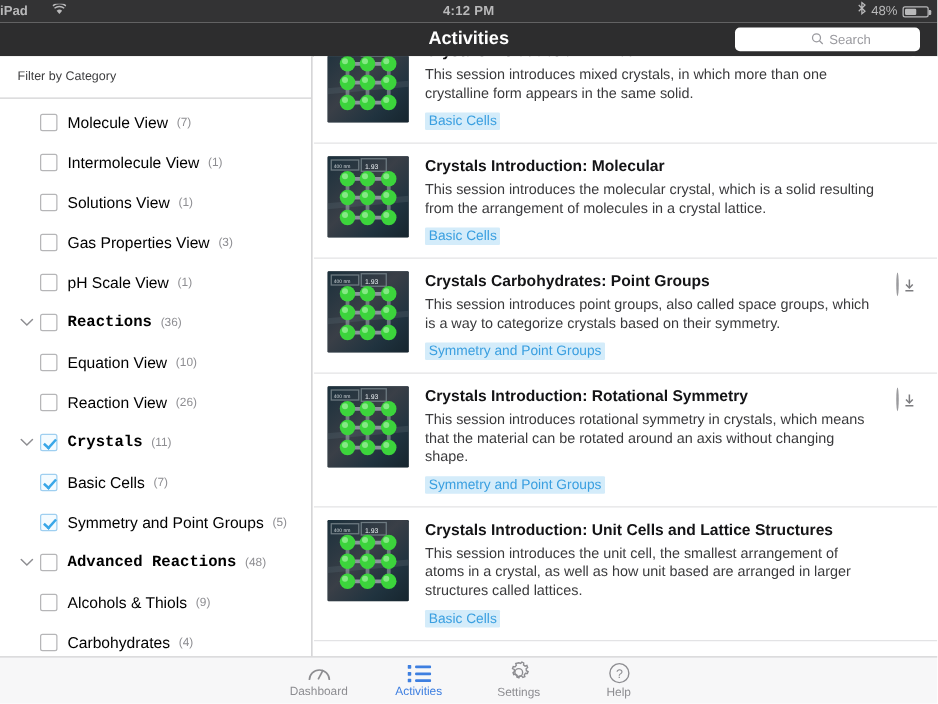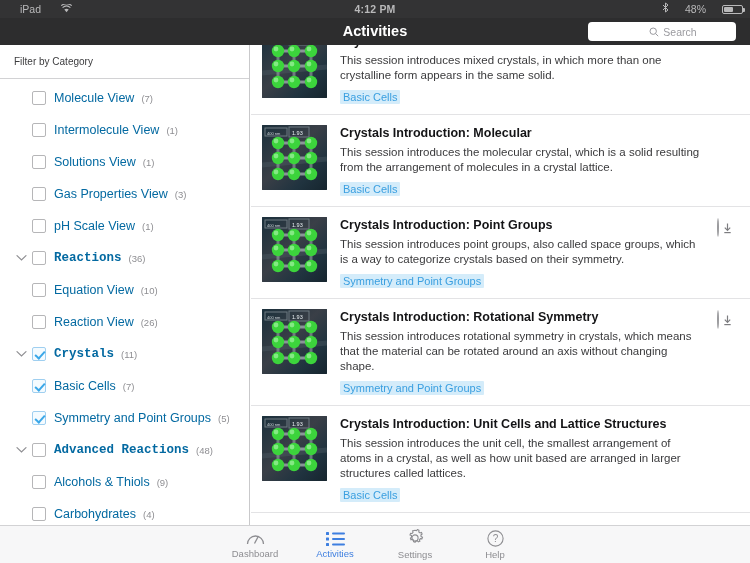--- a/index.html
+++ b/index.html
@@ -10,23 +10,23 @@
     overflow: hidden;
   }
   #app { position: relative; width: 750px; height: 563px; overflow: hidden; }
 
   
   .statusbar {
     position: absolute; top: 0; left: 0; width: 750px; height: 18px;
     background: #333334; color: #b9b9ba;
     font-size: 10.5px; line-height: 18px;
   }
-  .sb-left { position: absolute; left: 20px; top: 0; display: flex; align-items: center; gap: 20px; }
+  .sb-left { position: absolute; left: 0; top: 0; display: flex; align-items: center; gap: 20px; font-weight: bold; }
   .sb-center { position: absolute; left: 0; top: 0; width: 750px; text-align: center; font-weight: bold; letter-spacing: .2px; }
-  .sb-right { position: absolute; right: 7px; top: 0; display: flex; align-items: center; gap: 16px; }
+  .sb-right { position: absolute; right: 7px; top: 0; display: flex; align-items: center; gap: 4px; }
   .batt-shell {
     width: 21px; height: 9px; border: 1px solid #b9b9ba; border-radius: 2px;
     position: relative; display: inline-block;
   }
   .batt-shell::after {
     content: ""; position: absolute; right: -3px; top: 2.5px;
     width: 2px; height: 4px; background: #b9b9ba; border-radius: 0 1px 1px 0;
   }
   .batt-fill { position: absolute; left: 1px; top: 1px; bottom: 1px; width: 46%; background: #b9b9ba; border-radius: 1px; }
 
@@ -71,21 +71,21 @@
   .cb {
     width: 14px; height: 14px; border: 1px solid #b6b6b8; border-radius: 2px;
     background: #fff; flex: 0 0 14px; position: relative; margin-right: 8px;
   }
   .cb.checked { border-color: #9fcff0; background: #f4fbff; }
   .cb.checked::after {
     content: ""; position: absolute; left: 4px; top: 1px;
     width: 4px; height: 8px; border: solid #3aa7e8;
     border-width: 0 2px 2px 0; transform: rotate(42deg);
   }
-  .cat-label { font-size: 12.5px; color: #0369a1; }
+  .cat-label { font-size: 12.5px; color: #000000; }
   .cat-label.bold { font-weight: bold; font-family: Liberation Mono, monospace; }
   .cat-count { font-size: 9.5px; color: #8e8e92; margin-left: 7px; }
   .indent-1 { padding-left: 32px; }
   .indent-0 { padding-left: 14px; }
 
   
   .content {
     position: absolute; left: 251px; top: 45px; width: 499px; height: 496px;
     background: #ffffff; overflow: hidden;
   }
@@ -404,21 +404,21 @@
               <circle cx="49" cy="33" r="6.2" fill="#3cd43c"></circle>
               <circle cx="47" cy="31" r="2.4" fill="#9cf09c" opacity=".75"></circle>
               <circle cx="16" cy="49" r="6.2" fill="#3cd43c"></circle>
               <circle cx="14" cy="47" r="2.4" fill="#9cf09c" opacity=".75"></circle>
               <circle cx="32" cy="49" r="6.2" fill="#3cd43c"></circle>
               <circle cx="30" cy="47" r="2.4" fill="#9cf09c" opacity=".75"></circle>
               <circle cx="49" cy="49" r="6.2" fill="#3cd43c"></circle>
               <circle cx="47" cy="47" r="2.4" fill="#9cf09c" opacity=".75"></circle>
             </svg>
           </div>
-          <div class="card-body"><div class="card-title">Crystals Introduction: Point Groups</div><div class="card-desc">This session introduces point groups, also called space groups, which is a way to categorize crystals based on their symmetry.</div><span class="tag">Symmetry and Point Groups</span></div>
+          <div class="card-body"><div class="card-title">Crystals Carbohydrates: Point Groups</div><div class="card-desc">This session introduces point groups, also called space groups, which is a way to categorize crystals based on their symmetry.</div><span class="tag">Symmetry and Point Groups</span></div>
           <div class="status-ico"><span class="badge-dl"><svg width="19" height="19" viewBox="0 0 19 19" style="position:absolute;left:0;top:0">
                 <line x1="9.5" y1="4.5" x2="9.5" y2="11" stroke="#7d7d80" stroke-width="1.2"></line>
                 <path d="M6.8 8.6 L9.5 11.4 L12.2 8.6" stroke="#7d7d80" stroke-width="1.2" fill="none"></path>
                 <line x1="6.3" y1="13.6" x2="12.7" y2="13.6" stroke="#7d7d80" stroke-width="1.2"></line>
               </svg></span></div>
         </div>
         <div class="card">
           <div class="thumb">
             <svg viewBox="0 0 65 65">
               <defs>

